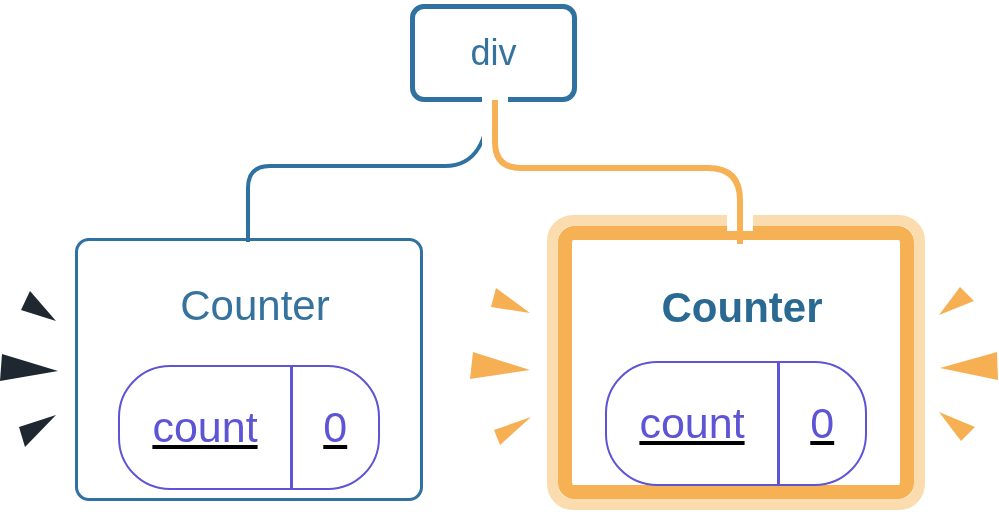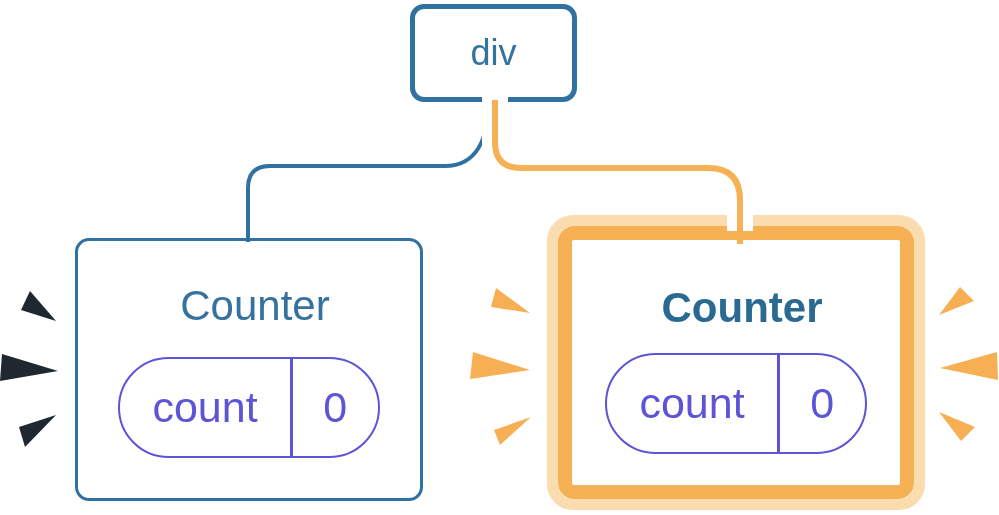--- a/index.html
+++ b/index.html
@@ -83,28 +83,29 @@
   .card-title.bold {
     top: 44px;
     font-weight: 700;
     color: var(--c-blue-text-bold);
   }
 
   
   .state-pill {
     position: absolute;
     left: 0; right: 0;
-    margin: 0 auto;
-    width: 262px; height: 101px;
+    margin: 8px auto;
+    width: 262px; height: 125px;
     box-sizing: border-box;
     border: 2.5px solid var(--c-purple);
     border-radius: 52px;
     display: flex;
     overflow: hidden;
     background: var(--c-card);
+    text-decoration: underline;
   }
   .pill-left { top: 116px; }
   .pill-right { top: 113px; }
   .state-key {
     width: 170px;
     display: flex; align-items: center; justify-content: center;
     font-size: 43px;
     color: var(--c-purple);
   }
   .state-divider {

